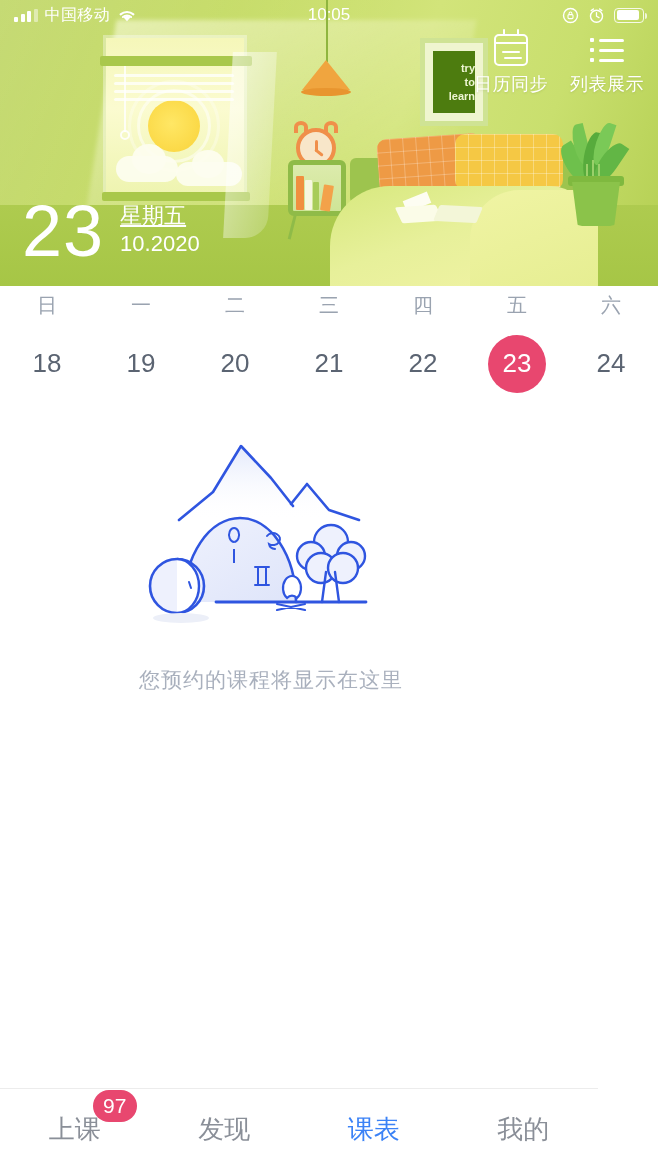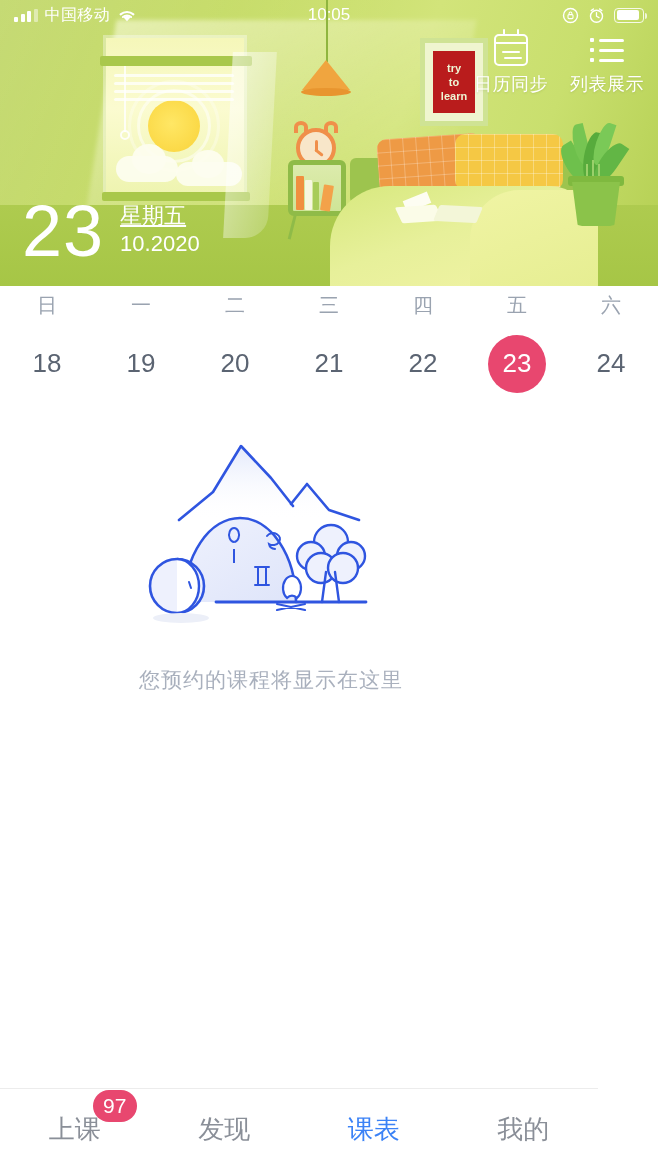--- a/index.html
+++ b/index.html
@@ -67,22 +67,22 @@
   .sl-l { left:294px; top:214px; transform: rotate(14deg); transform-origin: top center;}
   .sl-r { left:340px; top:214px; transform: rotate(-14deg); transform-origin: top center;}
   .book { position:absolute; border-radius:1px; }
   .bk1 { left:296px; top:176px; width:8px; height:34px; background:#f08f3f; }
   .bk2 { left:305px; top:180px; width:7px; height:30px; background:#f6f7e0; }
   .bk3 { left:313px; top:182px; width:6px; height:28px; background:#a8cc5a; }
   .bk4 { left:320px; top:184px; width:10px; height:26px; background:#f3a24a; transform: rotate(9deg); transform-origin: bottom left;}
 
   
   .frame { position:absolute; left:420px; top:38px; width:68px; height:88px; border:5px solid #cfe394; background:#eff5cf; }
-  .frame-inner { position:absolute; left:8px; top:8px; right:8px; bottom:8px; background:#b91c1c;
-                 display:flex; flex-direction:column; align-items:center; justify-content:center; }
+  .frame-inner { position:absolute; left:8px; top:8px; right:8px; bottom:8px; background:#4d7c0f;
+                 display:flex; flex-direction:column; align-items:flex-end; justify-content:center; }
   .frame-inner span { color:#eef6d4; font-size:11px; line-height:14px; font-weight:600; }
 
   
   .bed-base { position:absolute; left:350px; top:158px; width:240px; height:46px; background:#9dc44e; border-radius:6px;}
   .pillow { position:absolute; border-radius:10px; }
   .pil1 { left:378px; top:136px; width:104px; height:58px; background:#ee9a45; transform: rotate(-4deg);
           background-image: linear-gradient(rgba(255,255,255,.25) 1px, transparent 1px), linear-gradient(90deg, rgba(255,255,255,.25) 1px, transparent 1px);
           background-size: 13px 13px; }
   .pil2 { left:455px; top:134px; width:108px; height:56px; background:#f5c844;
           background-image: linear-gradient(rgba(255,255,255,.3) 1px, transparent 1px), linear-gradient(90deg, rgba(255,255,255,.3) 1px, transparent 1px);

